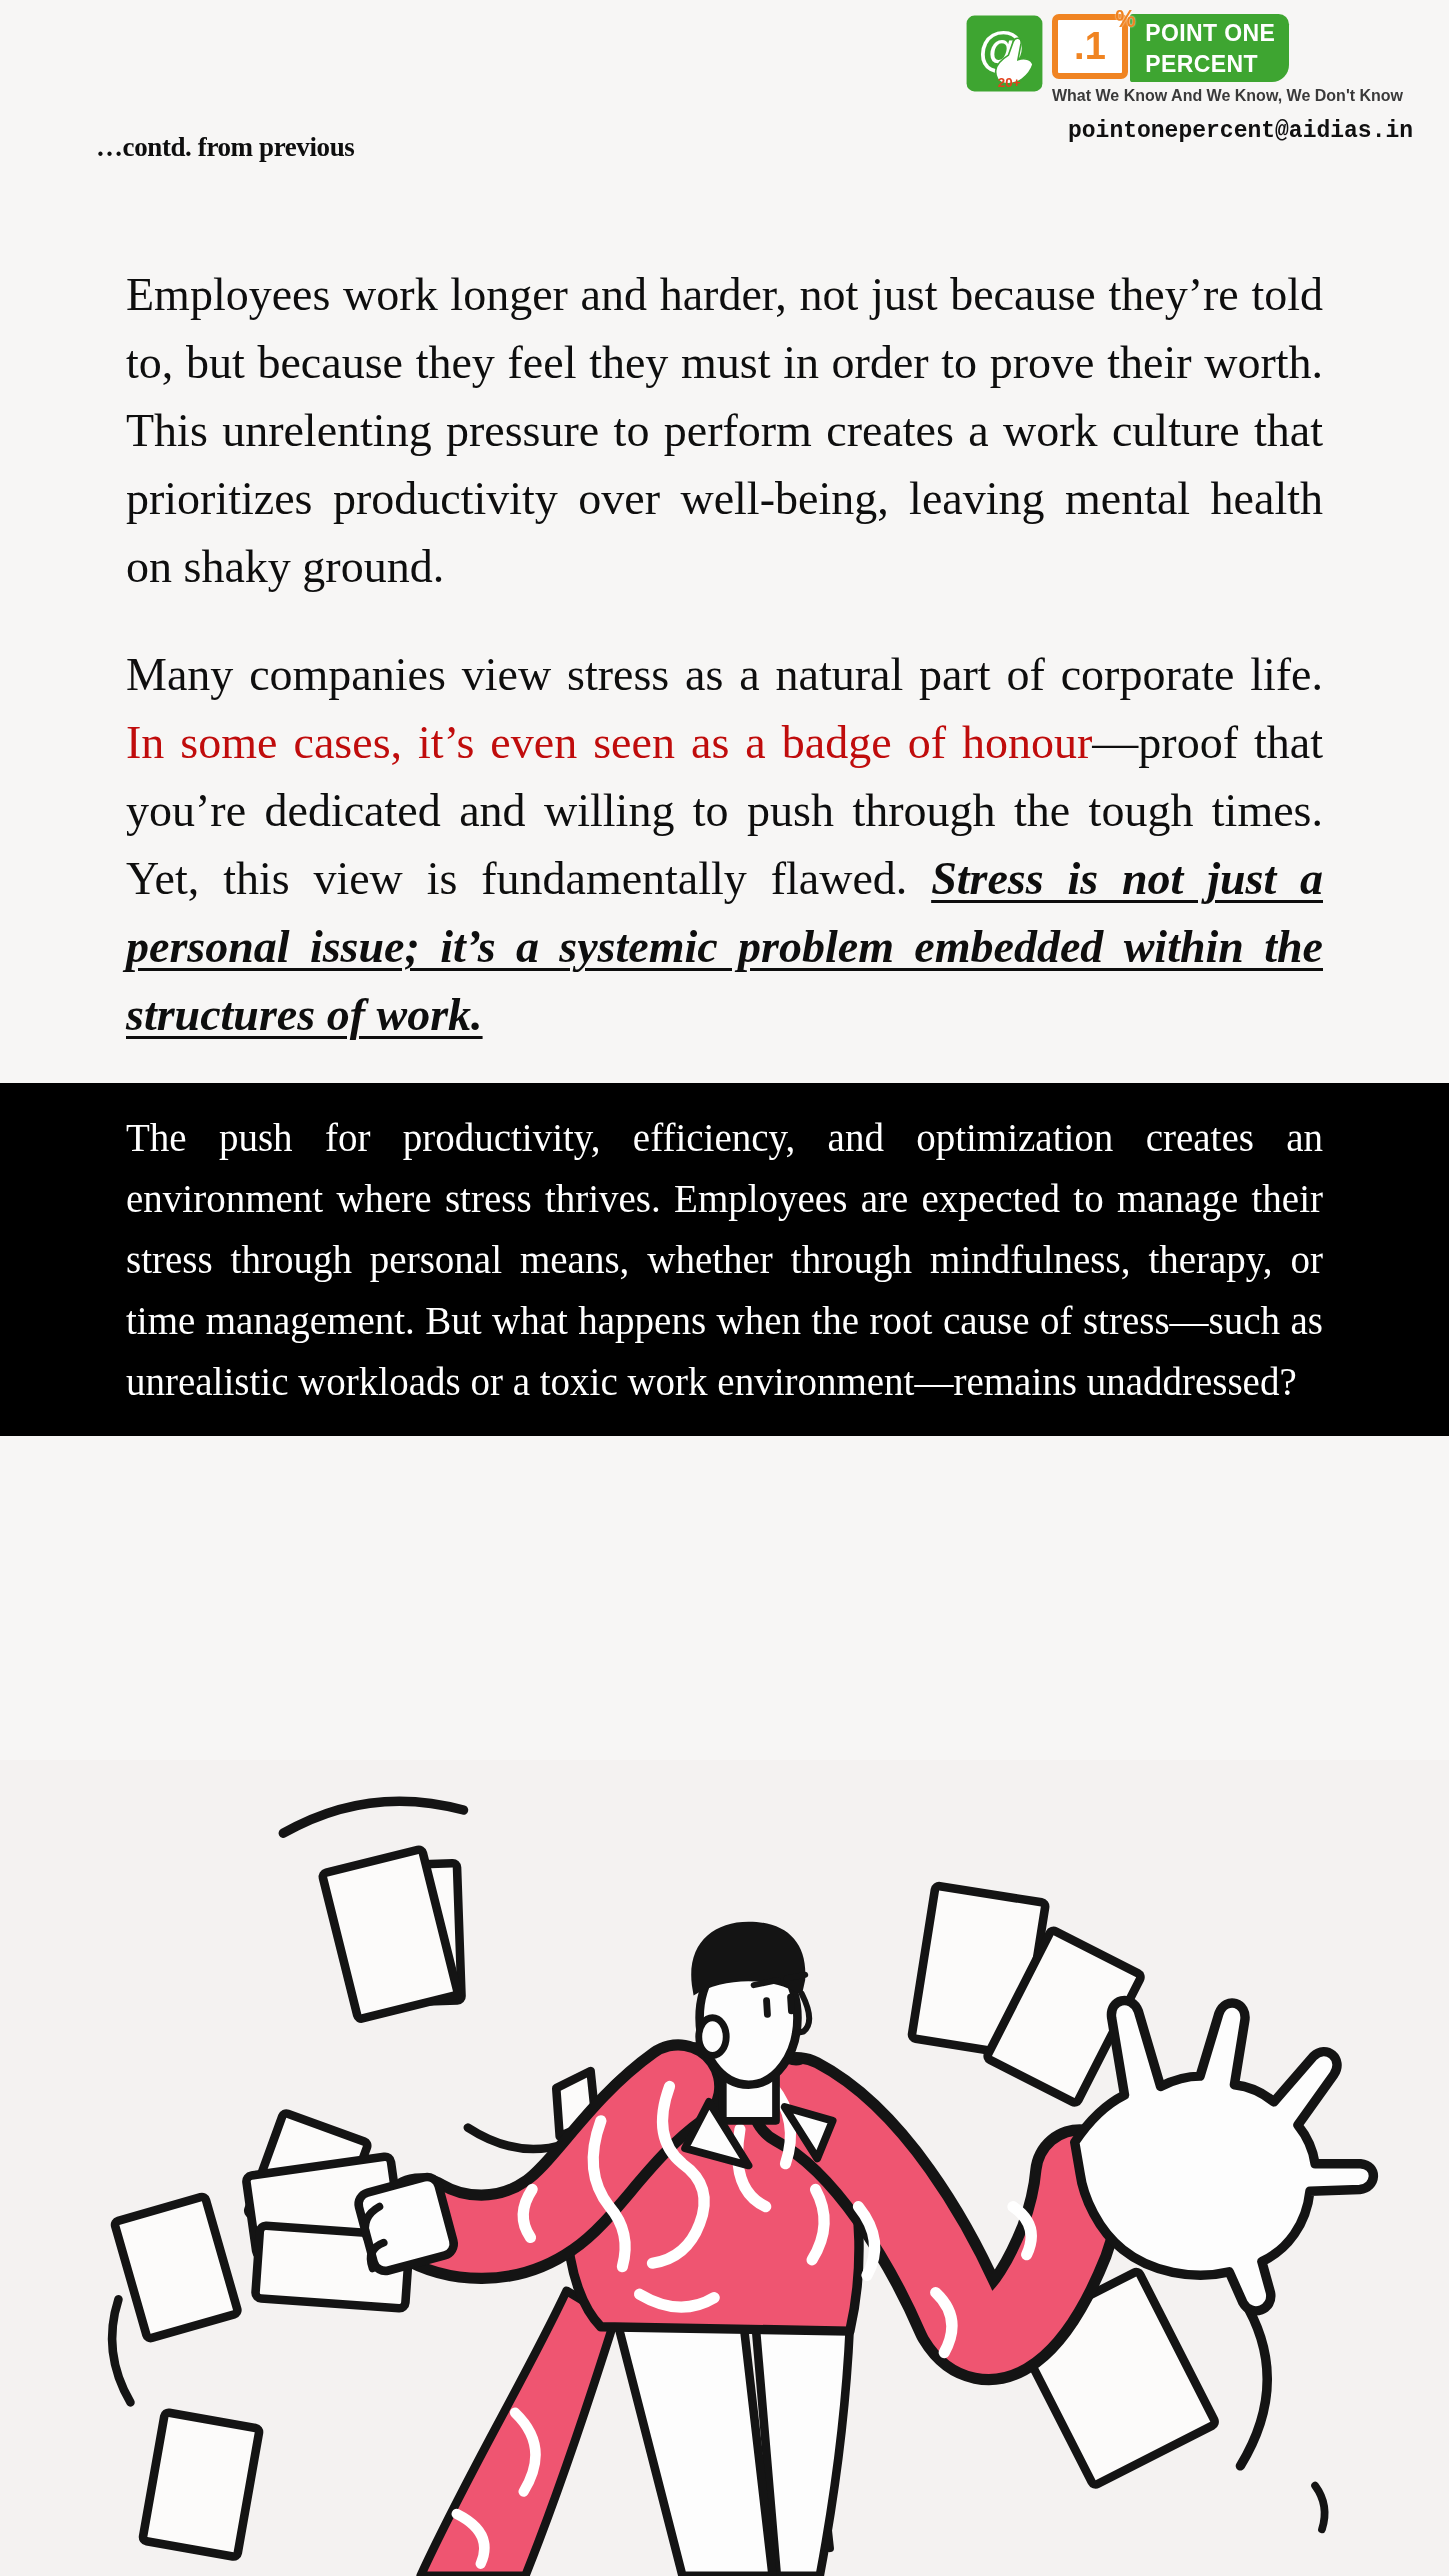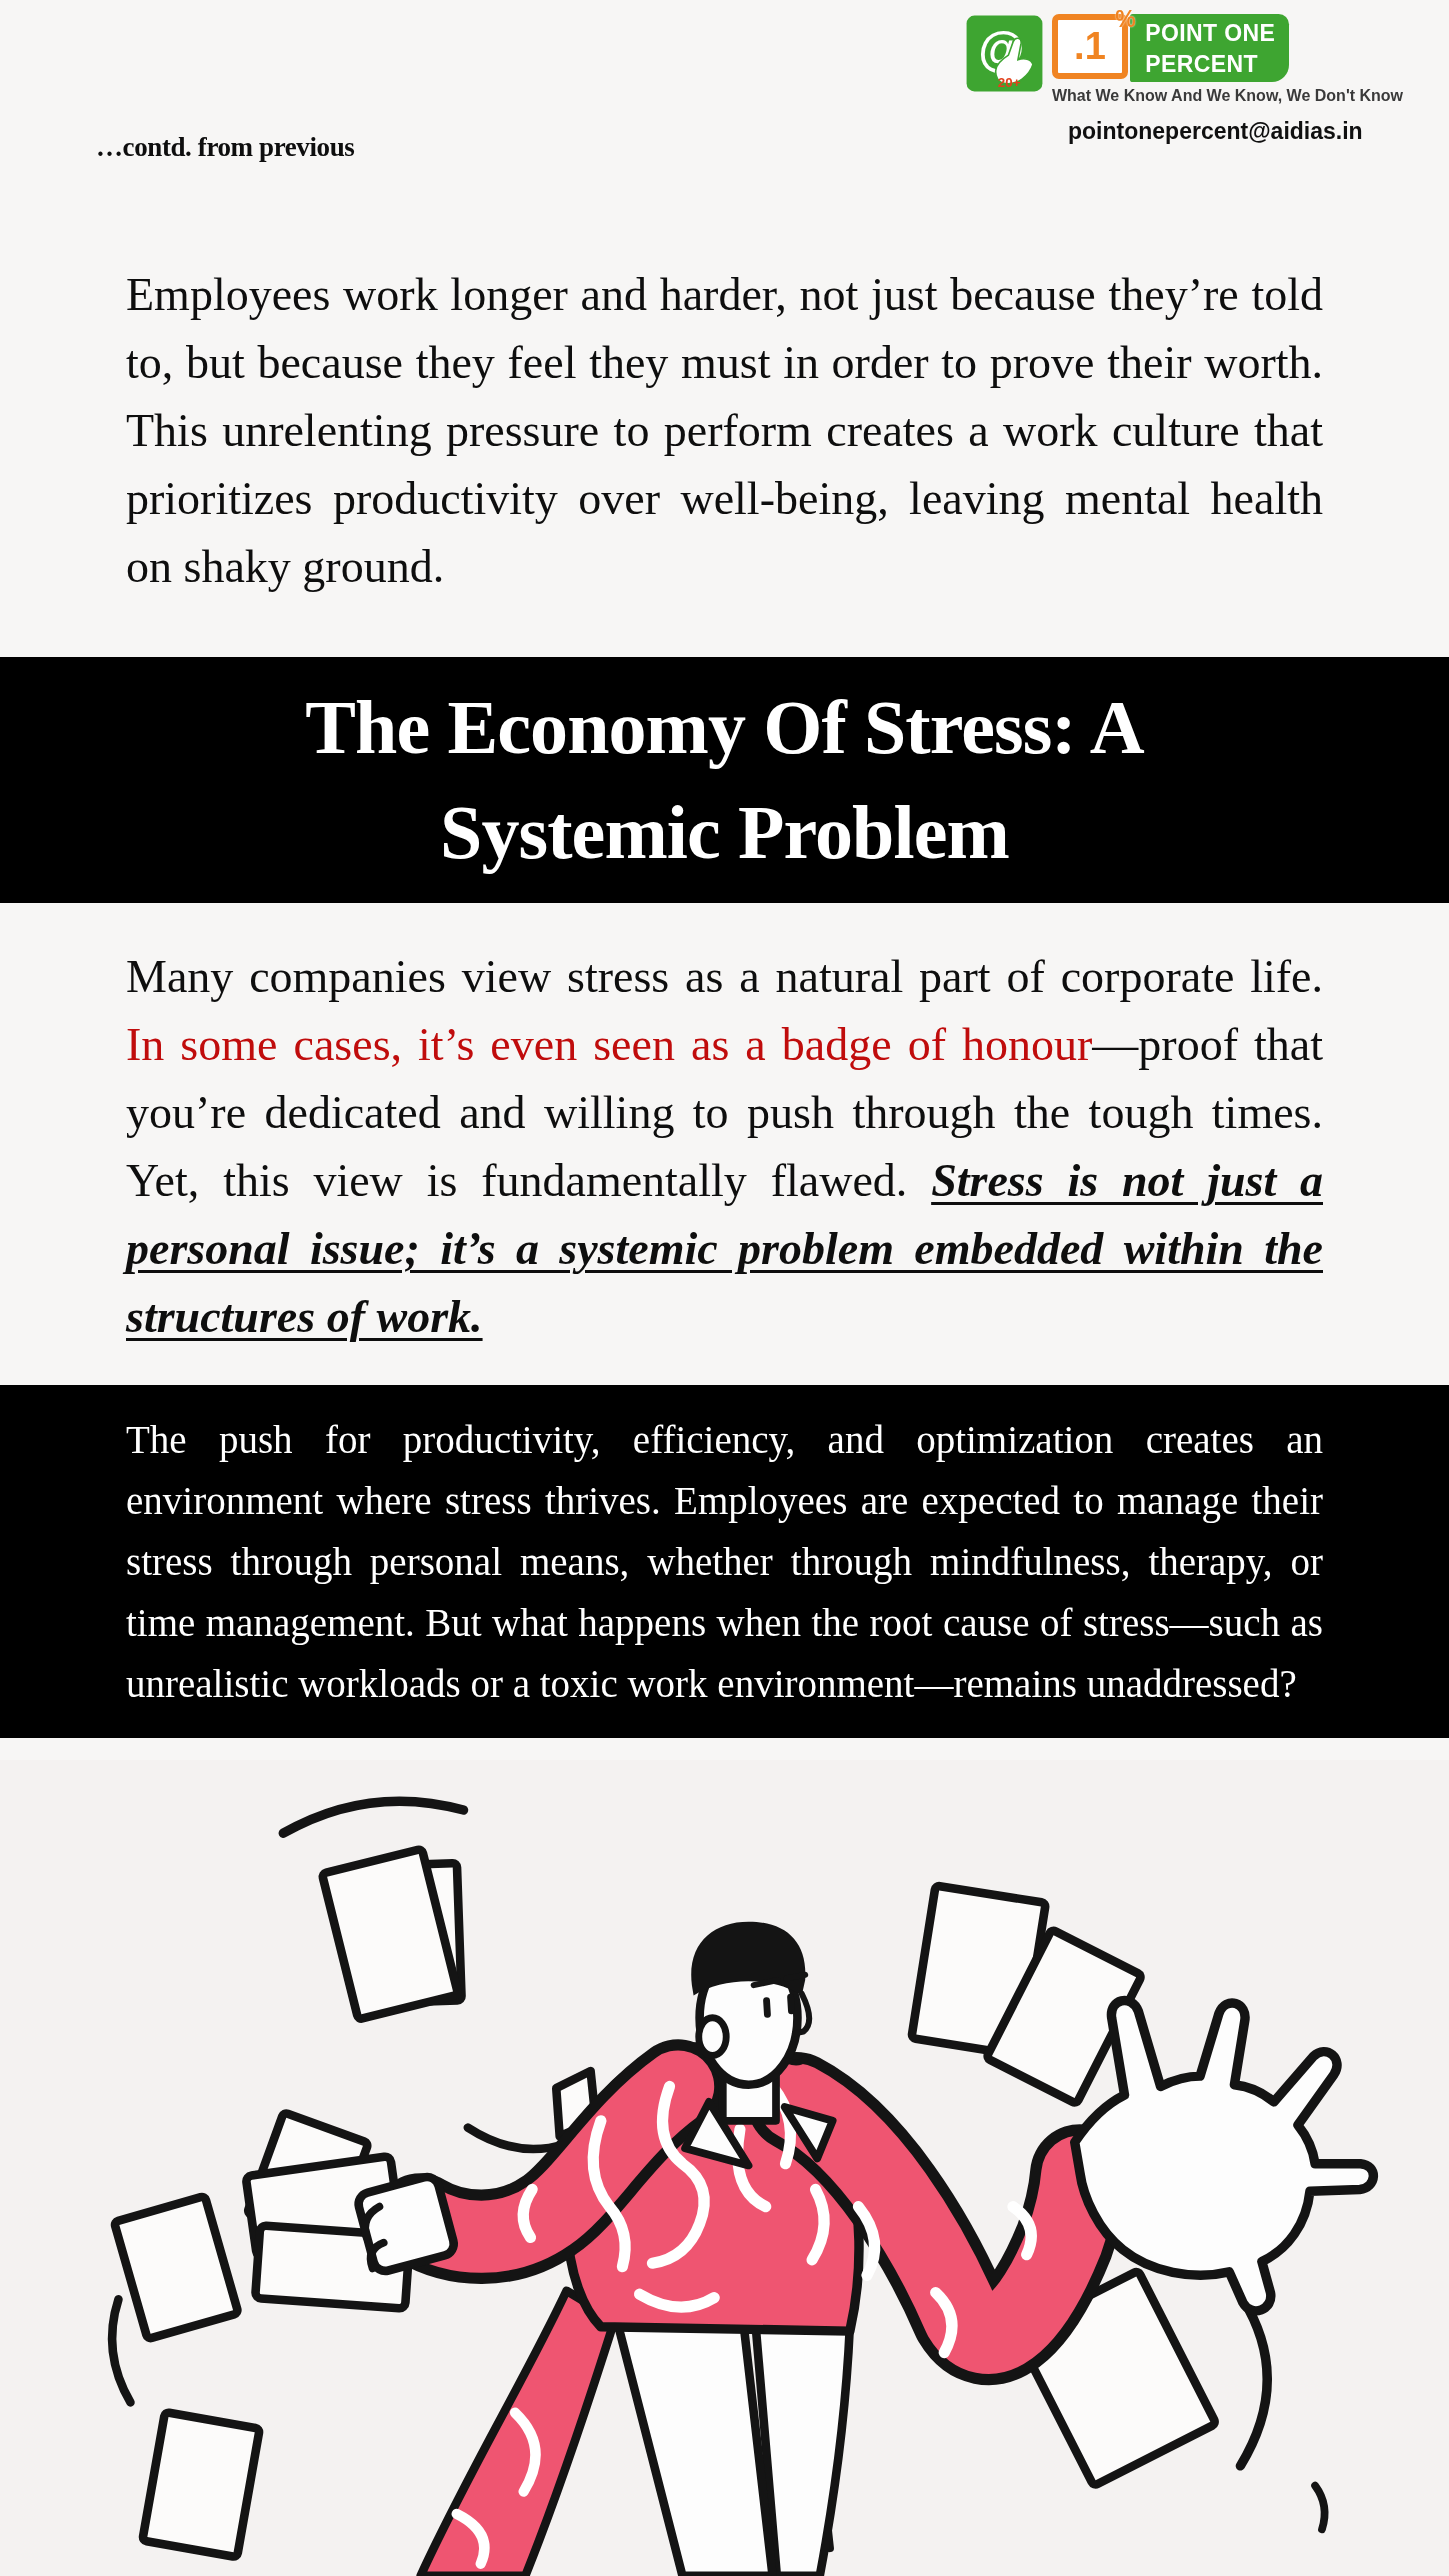--- a/index.html
+++ b/index.html
@@ -46,23 +46,23 @@
     padding:7.7px 13.7px 6px 15.5px;margin-left:1.7px;
     border-radius:2.6px 10.3px 17px 2.6px;
     display:flex;flex-direction:column;justify-content:center;gap:7px;
   }
   .pop-tagline{
     font-family:"Liberation Sans",sans-serif;
     font-size:16px;font-weight:700;color:#3a3a3a;
     margin-top:4.3px;margin-left:0;white-space:nowrap;
   }
   .email{
-    font-family:Liberation Sans, sans-serif;
+    font-family:Liberation Mono, monospace;
     font-size:23px;font-weight:700;color:#101010;
-    text-align:left;margin-top:13.7px;
+    text-align:center;margin-top:13.7px;
   }
 
   
   .para{
     margin:0 126px;
     font-size:46px;line-height:68px;
     text-align:justify;
   }
   .intro{margin-top:64px;}
 
@@ -136,23 +136,20 @@
           <div class="pop-tagline">What We Know And We Know, We Don't Know</div>
         </div>
       </div>
 
       <div class="email">pointonepercent@aidias.in</div>
     </div>
   </div>
 
   <p class="para intro">Employees work longer and harder, not just because they’re told to, but because they feel they must in order to prove their worth. This unrelenting pressure to perform creates a work culture that prioritizes productivity over well-being, leaving mental health on shaky ground.</p>
 
-  <div class="banner">
-    <h1>The Economy Of Stress: A Systemic Problem</h1>
-  </div>
 
   <p class="para stress"><span>Many companies view stress as a natural part of corporate life. </span><span class="red">In some cases, it’s even seen as a badge of honour</span><span>—proof that you’re dedicated and willing to push through the tough times. Yet, this view is fundamentally flawed. </span><span class="em">Stress is not just a personal issue; it’s a systemic problem embedded within the structures of work.</span></p>
 
   <div class="dark">
     <span>The push for productivity, efficiency, and optimization creates an environment where stress thrives. Employees are expected to manage their stress through personal means, whether through mindfulness, therapy, or time management. But what happens when the root cause of stress—such as unrealistic workloads or a toxic work environment—remains unaddressed?</span>
   </div>
 
   <div class="illo">
     <svg viewBox="0 0 1688 950" stroke-linecap="round" stroke-linejoin="round">
 

